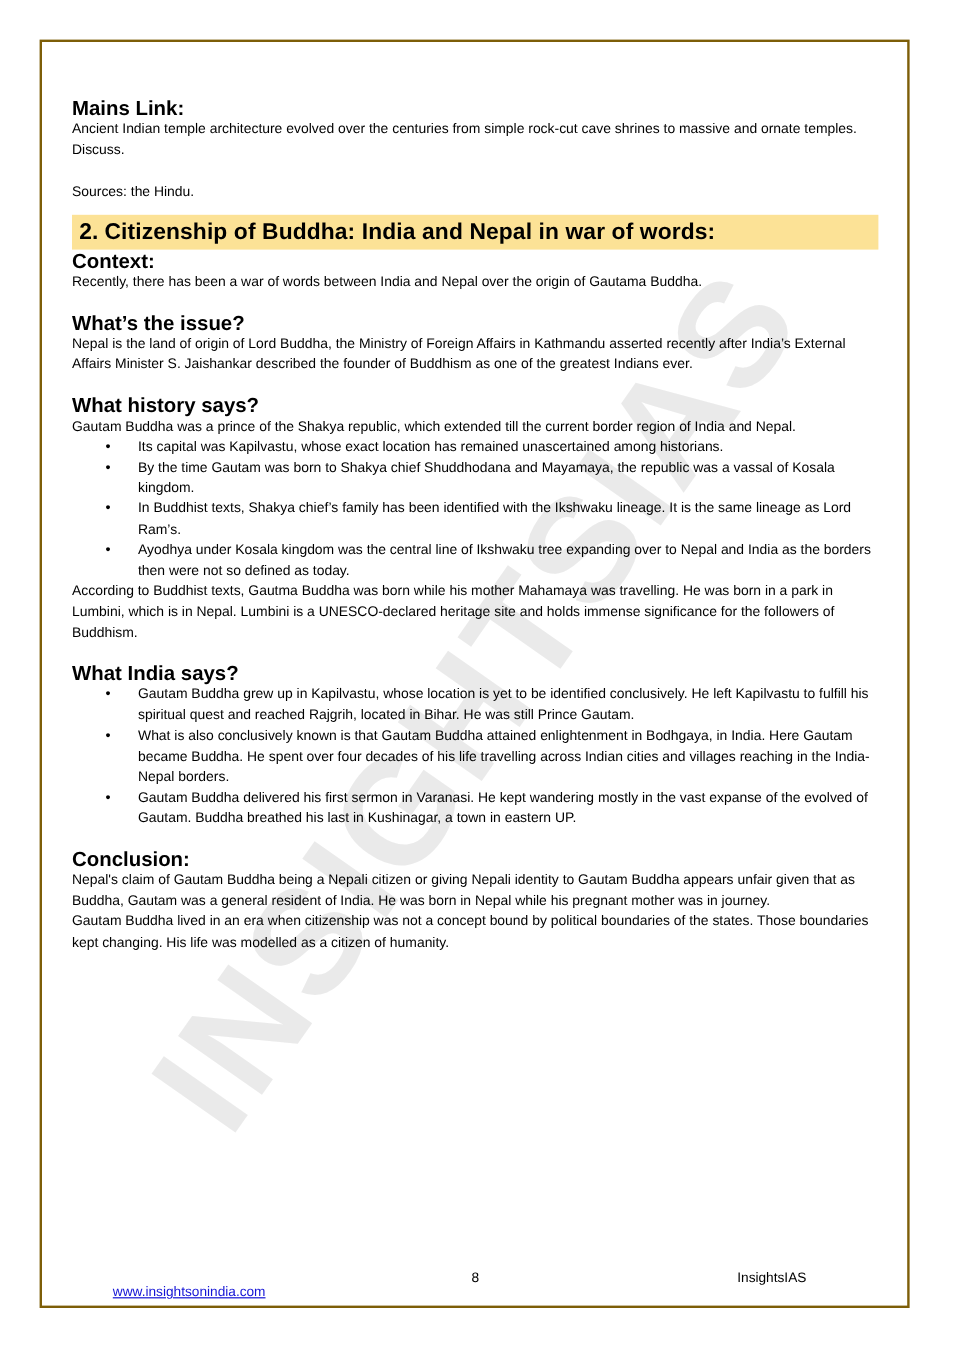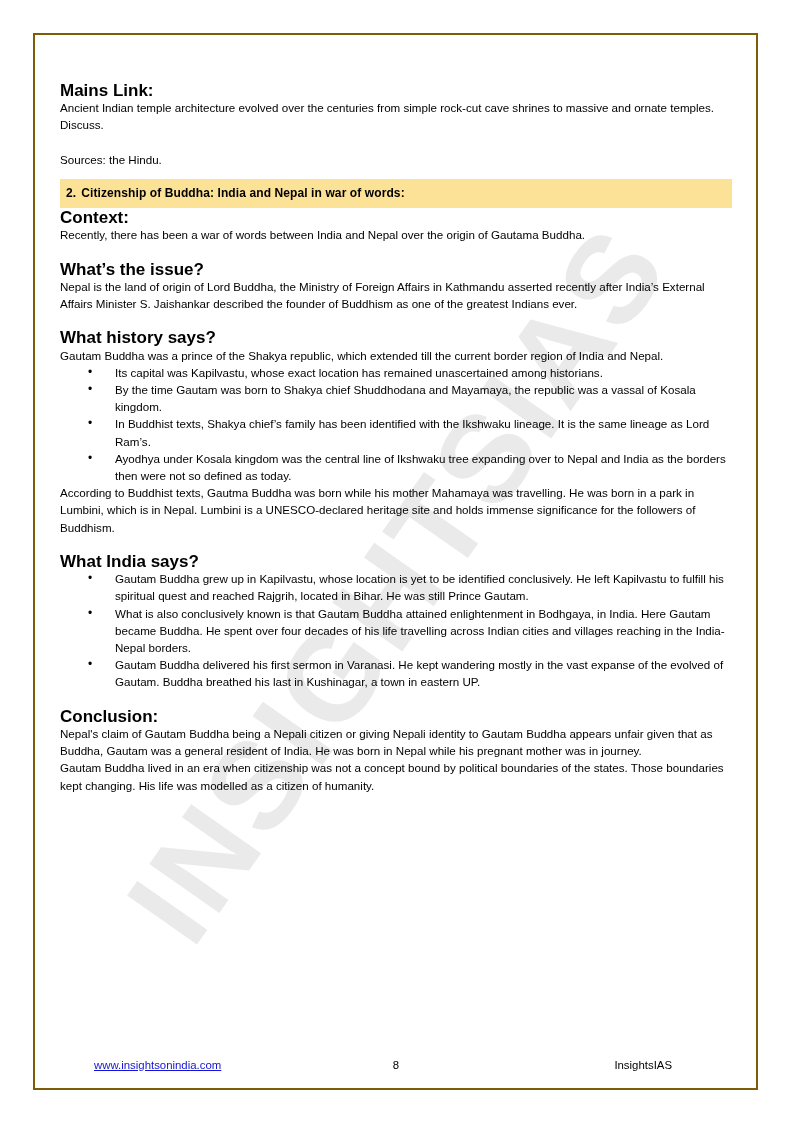--- a/index.html
+++ b/index.html
@@ -75,21 +75,21 @@
   .section-head {
     font-weight: bold;
     margin: 0;
     font-size: 17px;
     line-height: 17.2px;
   }
 
   
   .topic-heading {
     background: #fce296;
-    font-size: 12px;
+    font-size: 19px;
     font-weight: bold;
     line-height: 25px;
     padding: 2px 0 2px 6px;
     margin: 11px 0 1px 0;
     width: 672px;
     box-sizing: border-box;
     letter-spacing: 0.1px;
   }
   .topic-heading .num { margin-right: 5px; }
 
@@ -121,21 +121,21 @@
     top: 1055px;
     width: 672px;
     height: 24px;
     z-index: 3;
     font-size: 11.4px;
     line-height: 20px;
   }
   #footer .f-left {
     position: absolute;
     left: 34px;
-    top: 0;
+    top: 12px;
     color: #1414d6;
   }
   #footer .f-center {
     position: absolute;
     left: 0;
     top: 0;
     width: 672px;
     text-align: center;
     color: #000;
   }

